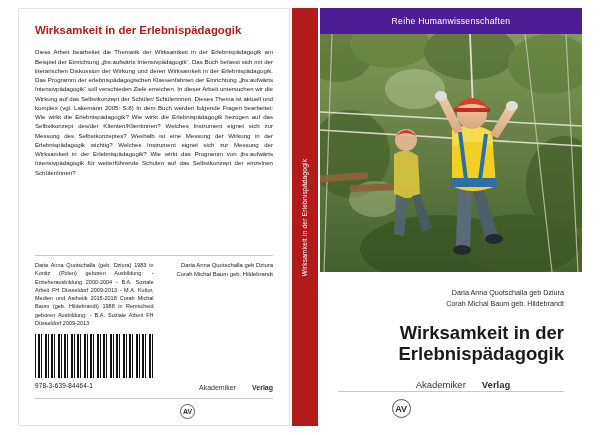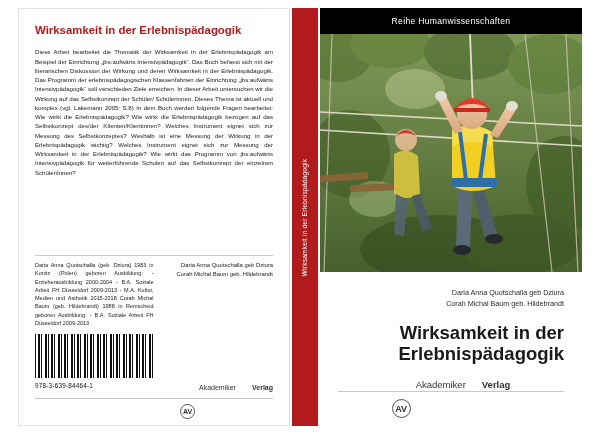--- a/index.html
+++ b/index.html
@@ -133,21 +133,21 @@
   
   .front-cover {
     position: absolute;
     left: 320px; top: 8px;
     width: 262px; height: 418px;
     background: #ffffff;
     overflow: hidden;
   }
   .front-header {
     height: 26px;
-    background: #000000;
+    background: #4c1d95;
     color: #fff;
     display: flex;
     align-items: center;
     justify-content: center;
     font-size: 8.6px;
     letter-spacing: 0.3px;
   }
   .front-photo {
     position: relative;
     height: 238px;

